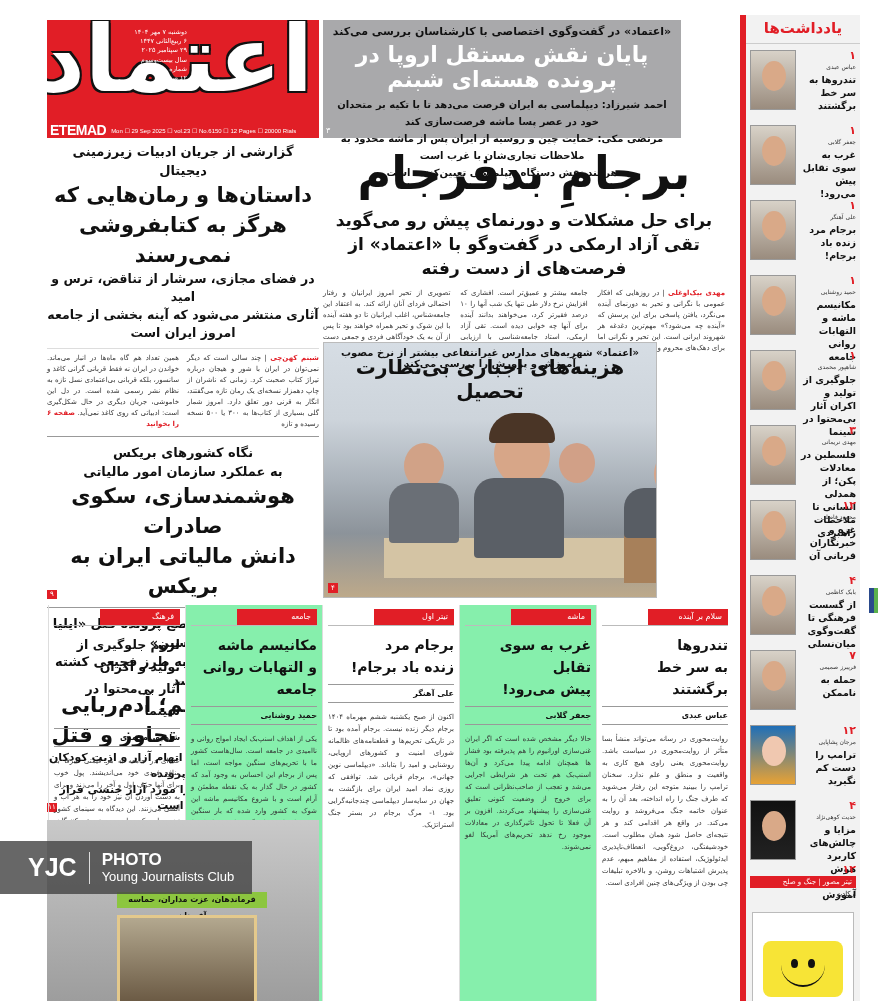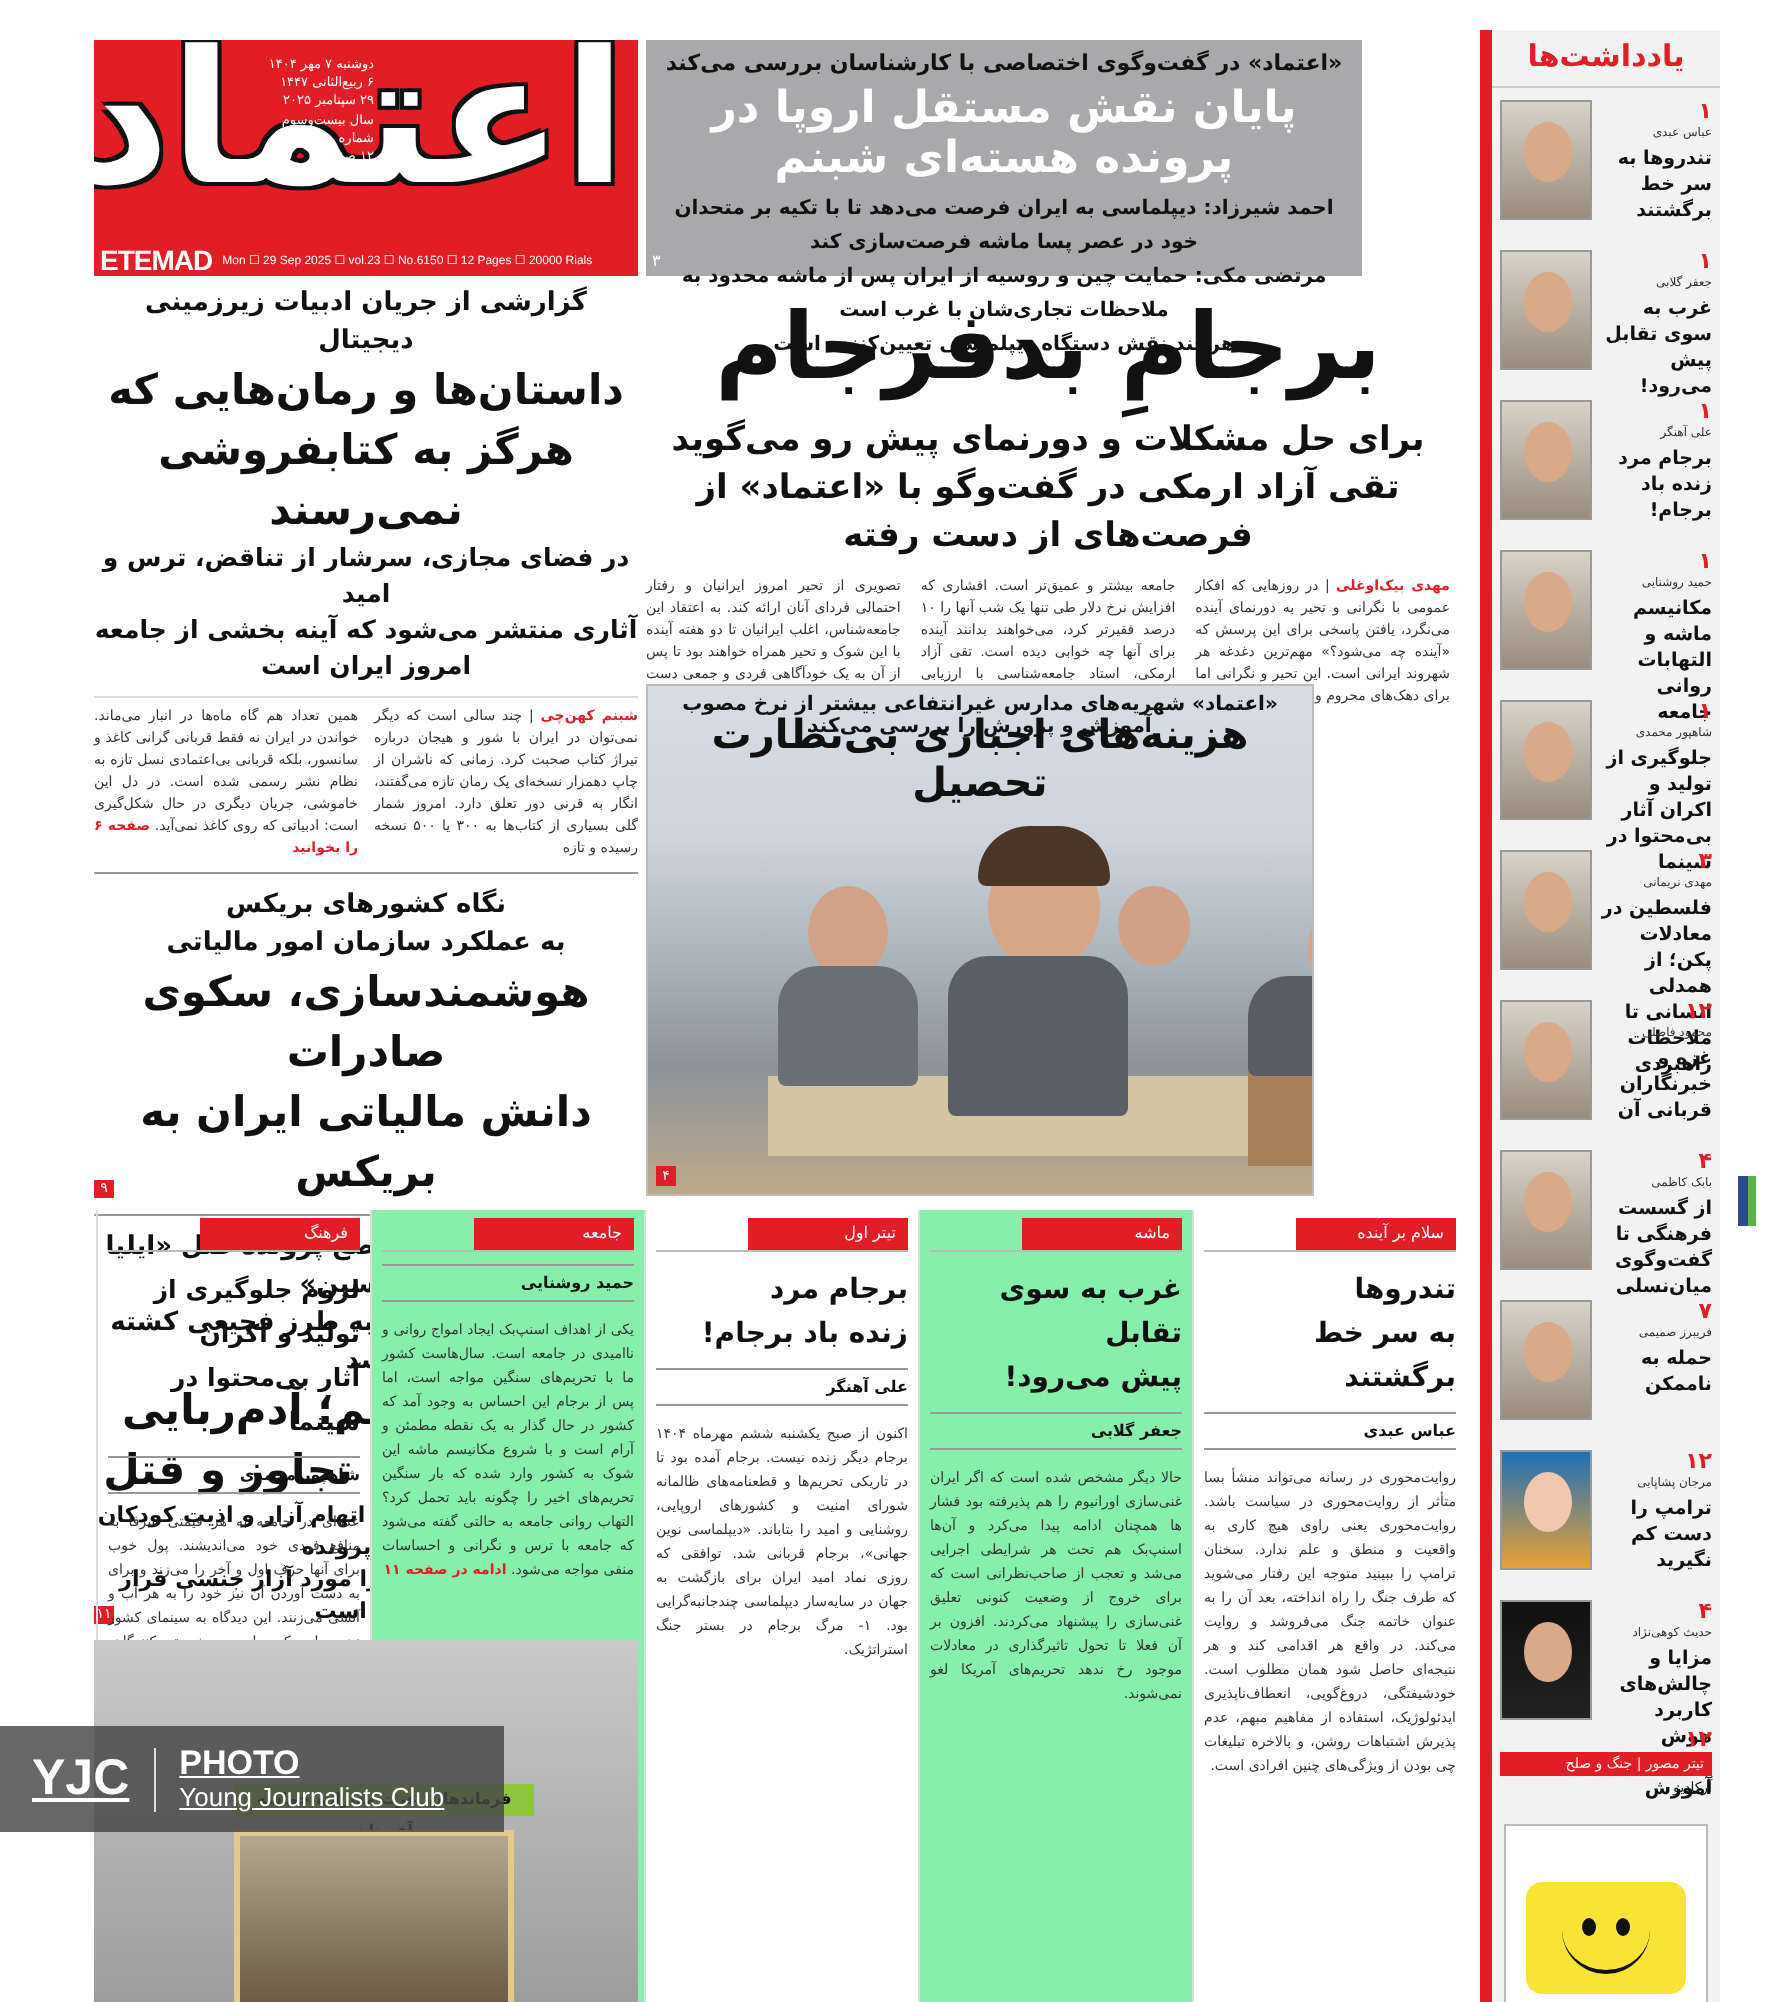--- a/index.html
+++ b/index.html
@@ -85,21 +85,21 @@
   .smiley-box { position: absolute; left: 6px; right: 6px; top: 897px; height: 90px; background: #fff; border: 1px solid #bbb; }
   .smiley { position: absolute; left: 10px; top: 28px; width: 80px; height: 56px; background: #f7e436; border-radius: 8px; }
   .smiley .e1, .smiley .e2 { position: absolute; top: 18px; width: 7px; height: 9px; background: #111; border-radius: 50%; }
   .smiley .e1 { left: 28px; } .smiley .e2 { left: 45px; }
   .smiley .m { position: absolute; left: 18px; top: 24px; width: 44px; height: 22px; border-bottom: 2px solid #111; border-radius: 0 0 30px 30px; }
 
   .tab-marker { position: absolute; left: 869px; top: 588px; width: 9px; height: 25px; display: flex; }
   .tab-marker .g { flex: 1; background: #5bb14d; } .tab-marker .b { flex: 1; background: #2a4a8c; }
 
   
-  .yjc { position: absolute; left: 0; top: 863px; width: 252px; height: 53px; background: rgba(70,70,70,0.82); direction: ltr; display: flex; align-items: center; padding-left: 16px; color: #fff; text-decoration: underline; }
+  .yjc { position: absolute; left: 0; top: 841px; width: 252px; height: 53px; background: rgba(70,70,70,0.82); direction: ltr; display: flex; align-items: center; padding-left: 28px; color: #fff; }
   .yjc .brand { font-family: "Liberation Sans", sans-serif; font-weight: 700; font-size: 25px; }
   .yjc .sep { width: 1px; height: 32px; background: #ddd; margin: 0 12px; }
   .yjc .p { font-family: "Liberation Sans", sans-serif; font-weight: 700; font-size: 17px; line-height: 18px; }
   .yjc .c { font-family: "Liberation Sans", sans-serif; font-size: 13px; line-height: 15px; }
 </style>
 </head>
 <body>
 
 <div class="page">
 
@@ -235,20 +235,24 @@
       <div class="t">
           <div>برجام مرد</div>
           <div>زنده باد برجام!</div>
         </div>
       <div class="a">علی آهنگر</div>
       <div class="body">اکنون از صبح یکشنبه ششم مهرماه ۱۴۰۴ برجام دیگر زنده نیست. برجام آمده بود تا در تاریکی تحریم‌ها و قطعنامه‌های ظالمانه شورای امنیت و کشورهای اروپایی، روشنایی و امید را بتاباند. «دیپلماسی نوین جهانی»، برجام قربانی شد. توافقی که روزی نماد امید ایران برای بازگشت به جهان در سایه‌سار دیپلماسی چندجانبه‌گرایی بود. ۱- مرگ برجام در بستر جنگ استراتژیک.</div>
     </div>
     <div class="op gray">
       <span class="tag">جامعه</span>
       <div class="line"></div>
+      <div class="t">
+          <div>مکانیسم ماشه</div>
+          <div>و التهابات روانی جامعه</div>
+        </div>
       <div class="a">حمید روشنایی</div>
       <div class="body"><span>یکی از اهداف اسنپ‌بک ایجاد امواج روانی و ناامیدی در جامعه است. سال‌هاست کشور ما با تحریم‌های سنگین مواجه است، اما پس از برجام این احساس به وجود آمد که کشور در حال گذار به یک نقطه مطمئن و آرام است و با شروع مکانیسم ماشه این شوک به کشور وارد شده که بار سنگین تحریم‌های اخیر را چگونه باید تحمل کرد؟ التهاب روانی جامعه به حالتی گفته می‌شود که جامعه با ترس و نگرانی و احساسات منفی مواجه می‌شود.</span> <span class="more-red">ادامه در صفحه ۱۱</span></div>
     </div>
     <div class="op">
       <span class="tag">فرهنگ</span>
       <div class="line"></div>
       <div class="t" style="font-size:12.5px;">
           <div>لزوم جلوگیری از تولید و اکران</div>
           <div>آثار بی‌محتوا در سینما</div>
         </div>

